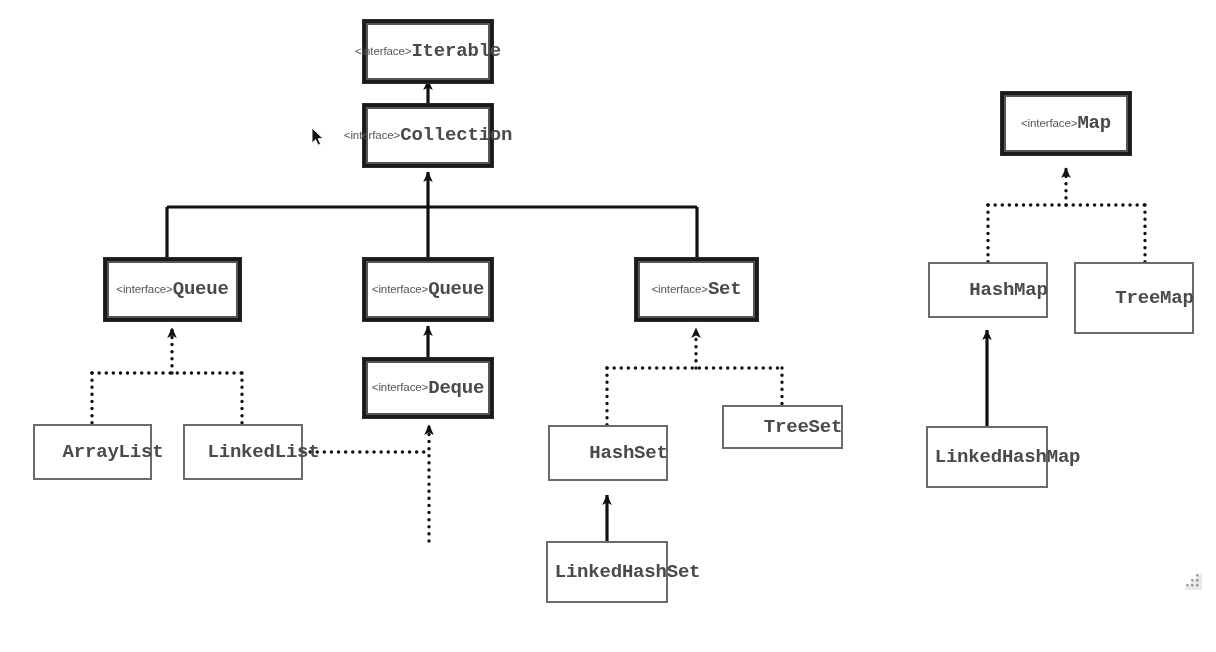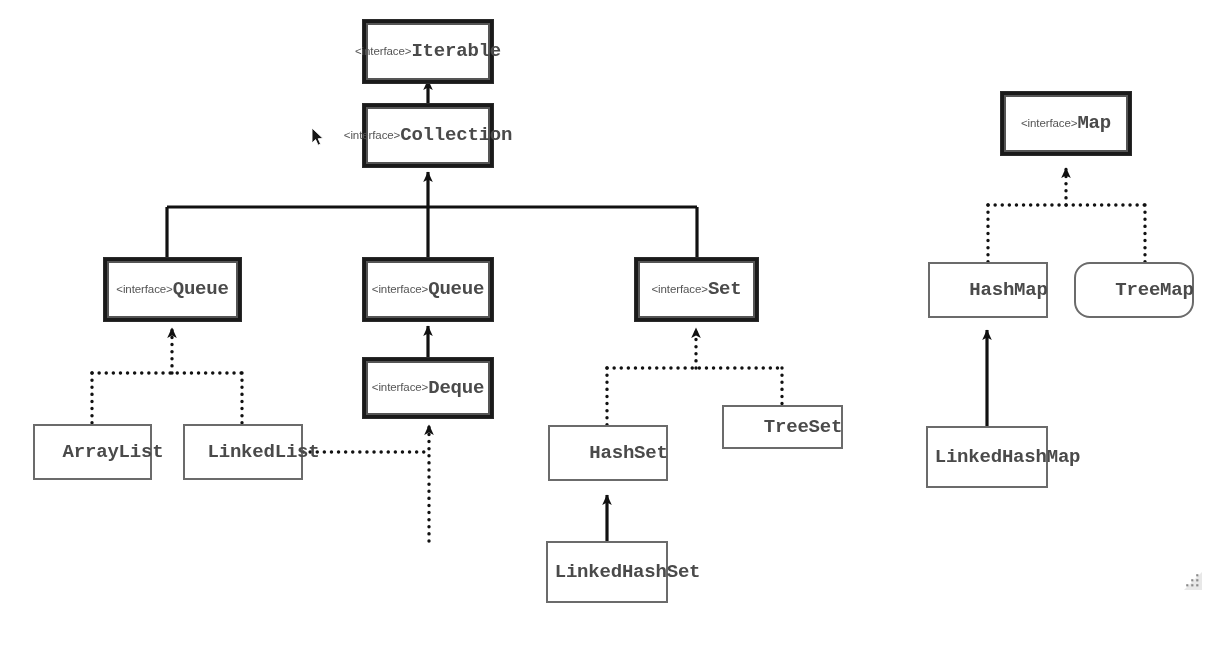--- a/index.html
+++ b/index.html
@@ -196,21 +196,21 @@
 
   <div class="node cls" style="left:546px; top:541px; width:122px; height:62px;">
     <div class="name two-line">Linked</div>
     <div class="name two-line">HashSet</div>
   </div>
 
   <div class="node cls" style="left:928px; top:262px; width:120px; height:56px;">
     <div class="name">HashMap</div>
   </div>
 
-  <div class="node cls" style="left:1074px; top:262px; width:120px; height:56px;border-radius:16px;">
+  <div class="node cls" style="left:1074px; top:262px; width:120px; height:72px;">
     <div class="name">TreeMap</div>
   </div>
 
   <div class="node cls" style="left:926px; top:426px; width:122px; height:62px;">
     <div class="name two-line">Linked</div>
     <div class="name two-line">HashMap</div>
   </div>
 
   <svg id="cursor" viewBox="0 0 14 20" xmlns="http://www.w3.org/2000/svg" style="left:311px; top:127px;">
     <path d="M1,1 L1,16 L4.6,12.6 L7.1,18.2 L9.6,17.1 L7.2,11.7 L12,11.5 Z" fill="#151515" stroke="#ffffff" stroke-width="0.9"></path>

